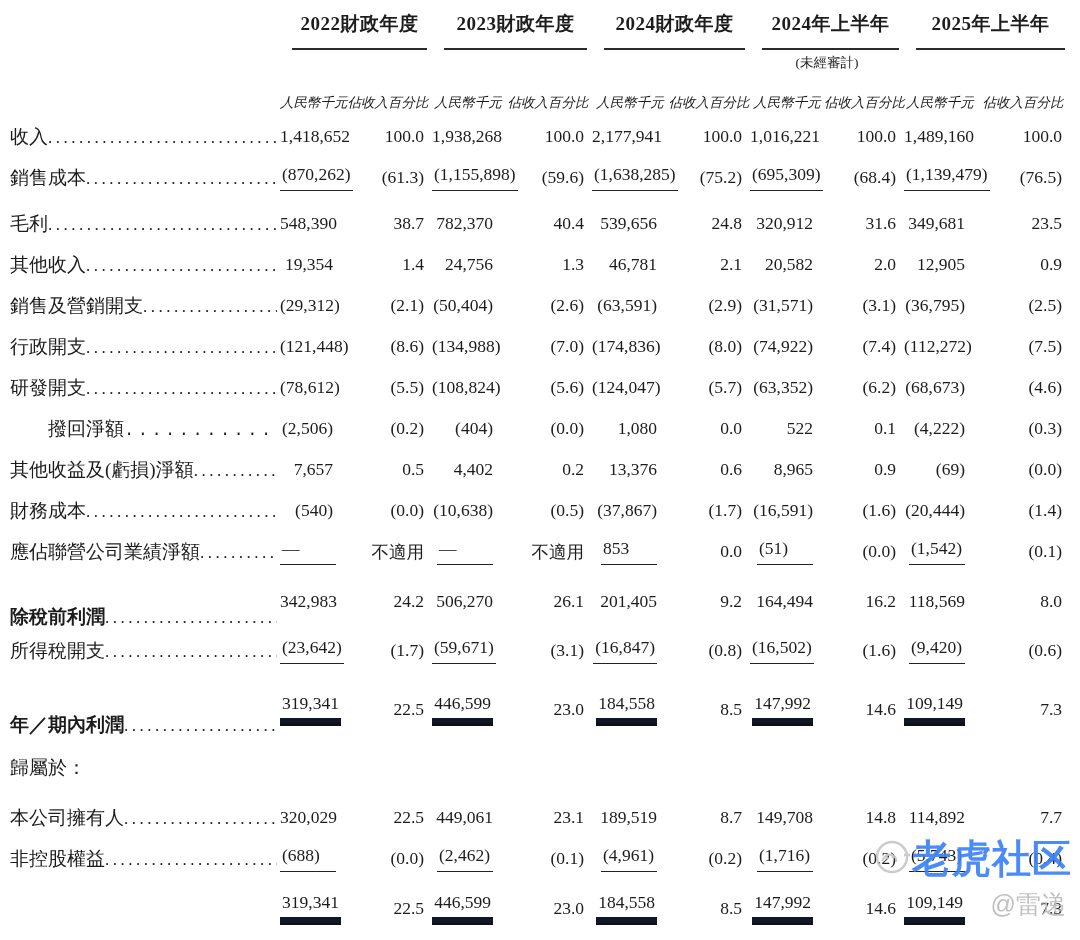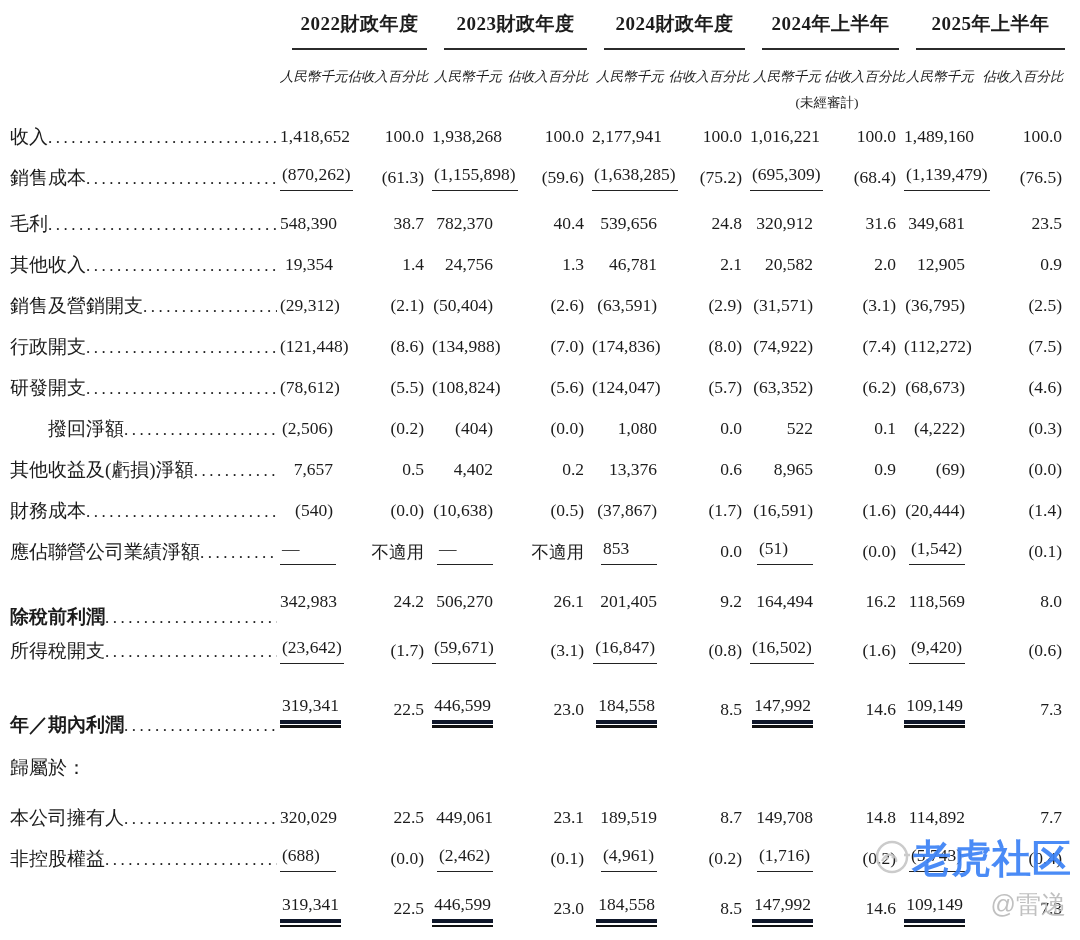--- a/index.html
+++ b/index.html
@@ -32,38 +32,38 @@
   }
   .note-cell { height:26px; font-size:13.5px; text-align:center; vertical-align:middle; white-space:nowrap; }
 
   tbody td { height:41px; vertical-align:middle; padding:0; }
   tr.sp-sm td { padding-top:5px; }
   tr.sp-md td { padding-top:9px; }
 
   td.lbl { font-size:19px; }
   .lbl-flex { display:flex; align-items:baseline; padding-right:3px; }
   .lbl-flex .t { white-space:nowrap; }
-  .lbl-flex.indent { padding-left:38px; }
+  .lbl-flex.indent { padding-left:38px;font-family:Liberation Mono, monospace; }
   .lbl-flex .dots { flex:1 1 auto; overflow:hidden; white-space:nowrap; min-width:0; }
   .lbl-flex .dots::before {
     content:"..........................................................................................";
     font-size:17px; letter-spacing:3.5px; color:#1c1c1c;
   }
   tr.bold td.lbl .t { font-weight:bold;margin-top:32px; }
 
   td.num { text-align:right; padding-right:11px; font-size:17.5px; white-space:nowrap; }
   td.pct { text-align:right; padding-right:8px;  font-size:17.5px; white-space:nowrap; }
 
   .val { display:inline-block; }
   .u1 {
     border-bottom:1.5px solid #222; padding:0 2px 5px 2px;
     min-width:52px; text-align:left;
   }
   .u2 {
-    position:relative; border-bottom:4px solid #0f172a; padding:0 2px 4px 2px;
+    position:relative; border-bottom:8px solid #0f172a; padding:0 2px 4px 2px;
     min-width:52px; text-align:left;
   }
   .u2::after {
     content:""; position:absolute; left:0; right:0; bottom:-8px; height:2.5px; background:#111;
   }
 
   
   .watermark {
     position:absolute; right:6px; bottom:18px; width:200px; height:90px;
     pointer-events:none; z-index:3;
@@ -112,40 +112,40 @@
           <th colspan="2" class="grp-cell">
             <div class="grp-inner">2024財政年度</div>
           </th>
           <th colspan="2" class="grp-cell">
             <div class="grp-inner">2024年上半年</div>
           </th>
           <th colspan="2" class="grp-cell">
             <div class="grp-inner">2025年上半年</div>
           </th>
         </tr>
+      <tr id="hdr-notes">
+          <th class="note-cell"></th>
+          <th colspan="2" class="note-cell"></th>
+          <th colspan="2" class="note-cell"></th>
+          <th colspan="2" class="note-cell"></th>
+          <th colspan="2" class="note-cell">(未經審計)</th>
+          <th colspan="2" class="note-cell"></th>
+        </tr>
       <tr id="hdr-subs">
           <th class="sub-cell"></th>
           <th class="sub-cell">人民幣千元</th>
           <th class="sub-cell">佔收入百分比</th>
           <th class="sub-cell">人民幣千元</th>
           <th class="sub-cell">佔收入百分比</th>
           <th class="sub-cell">人民幣千元</th>
           <th class="sub-cell">佔收入百分比</th>
           <th class="sub-cell">人民幣千元</th>
           <th class="sub-cell">佔收入百分比</th>
           <th class="sub-cell">人民幣千元</th>
           <th class="sub-cell">佔收入百分比</th>
-        </tr>
-      <tr id="hdr-notes">
-          <th class="note-cell"></th>
-          <th colspan="2" class="note-cell"></th>
-          <th colspan="2" class="note-cell"></th>
-          <th colspan="2" class="note-cell"></th>
-          <th colspan="2" class="note-cell">(未經審計)</th>
-          <th colspan="2" class="note-cell"></th>
         </tr>
     </thead>
     <tbody id="tbody">
         <tr>
           <td class="lbl">
             <div class="lbl-flex">
               <span class="t">收入</span>
               <span class="dots"></span>
             </div>
           </td>

